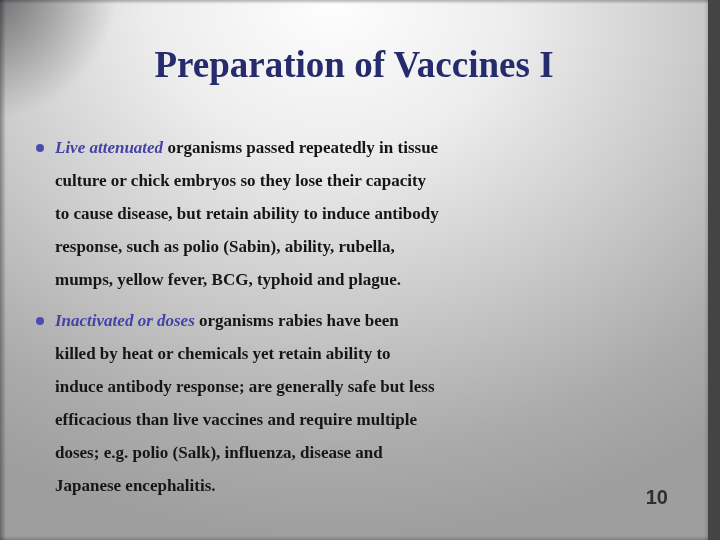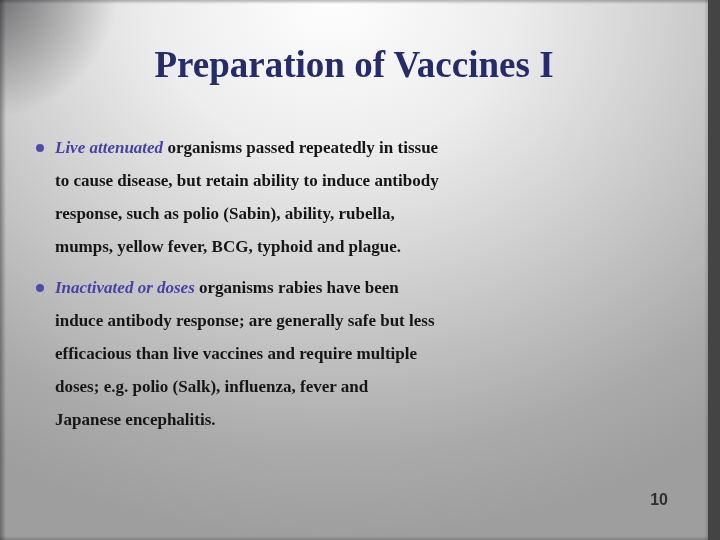--- a/index.html
+++ b/index.html
@@ -64,51 +64,53 @@
   .lead {
     font-style: italic;
     font-weight: bold;
     color: #4442a7;
   }
   .page-number {
     position: absolute;
     right: 40px;
     bottom: 31px;
     font-family: "Liberation Sans", "DejaVu Sans", sans-serif;
-    font-size: 16px;
+    font-size: 20px;
     font-weight: bold;
     color: #2f2f2f;
   }
 </style>
 </head>
 <body>
 
 <div class="slide">
 
   <h1 class="title">Preparation of Vaccines I</h1>
 
   <div class="content">
 
     <div class="bullet">
       <span class="dot"></span>
       <div class="text">
         <div class="line"><em class="lead">Live attenuated</em> <span>organisms  passed repeatedly in tissue</span></div>
+        <div class="line">culture or chick embryos so they lose their capacity</div>
         <div class="line">to cause disease, but retain ability to induce antibody</div>
         <div class="line">response, such as polio (Sabin), ability, rubella,</div>
         <div class="line">mumps, yellow fever, BCG, typhoid and plague.</div>
       </div>
     </div>
 
     <div class="bullet">
       <span class="dot"></span>
       <div class="text">
         <div class="line"><em class="lead">Inactivated or doses</em> <span>organisms rabies have been</span></div>
+        <div class="line">killed by heat or chemicals yet retain ability to</div>
         <div class="line">induce antibody response; are generally safe but less</div>
         <div class="line">efficacious than live vaccines and require multiple</div>
-        <div class="line">doses; e.g. polio (Salk), influenza, fever and</div>
+        <div class="line">doses; e.g. polio (Salk), influenza, disease and</div>
         <div class="line">Japanese encephalitis.</div>
       </div>
     </div>
 
   </div>
 
   <div class="page-number">10</div>
 
 </div>
 

